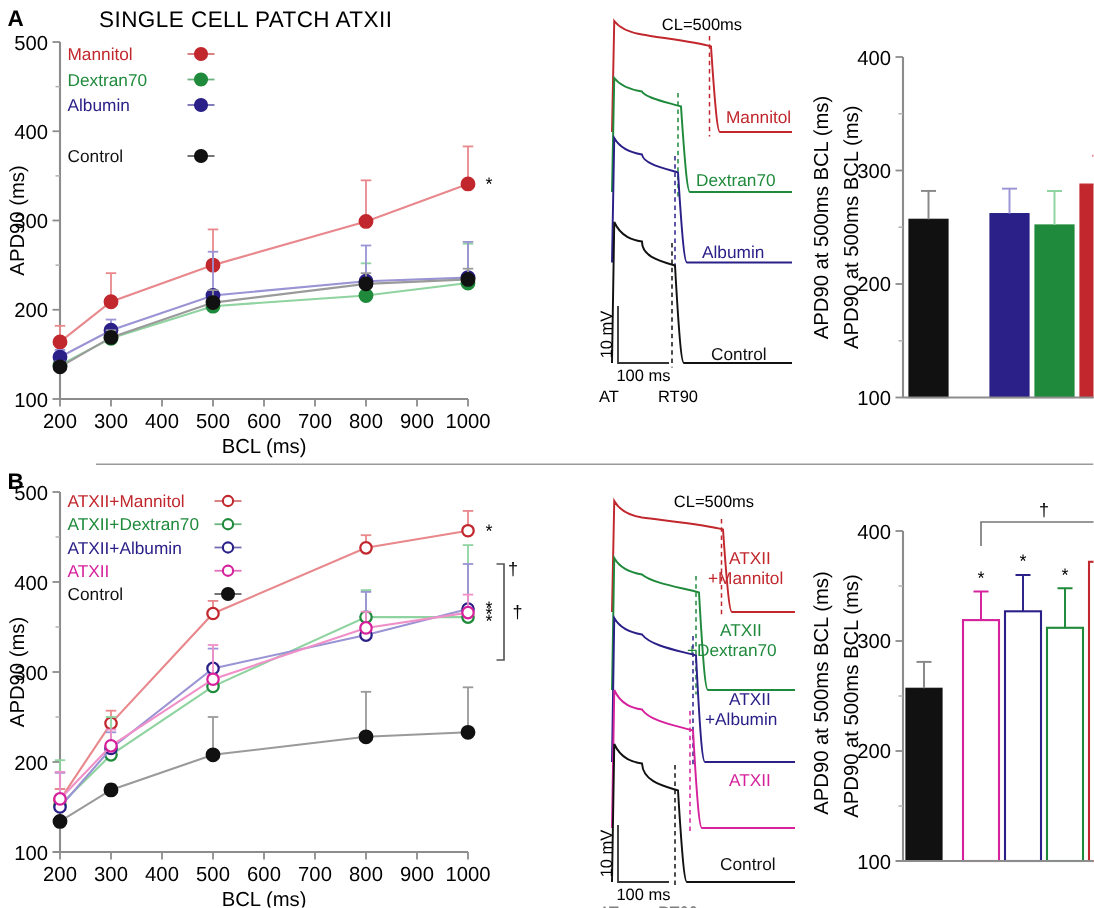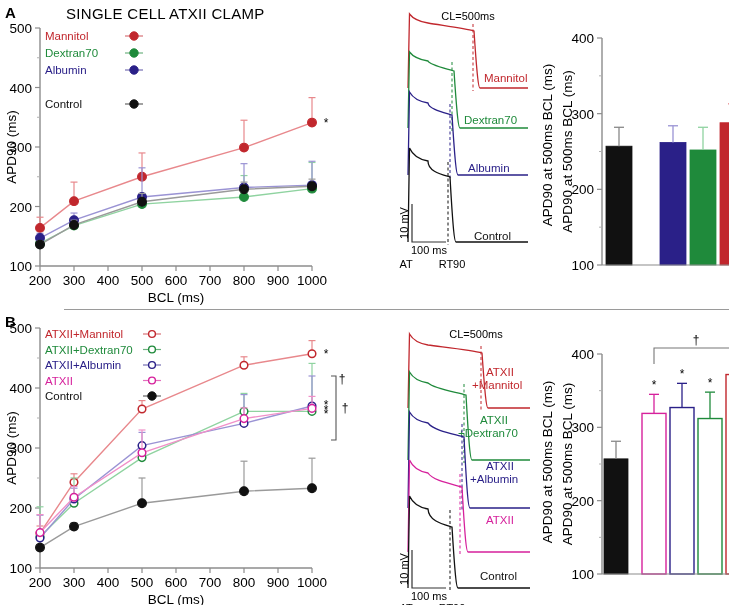--- a/index.html
+++ b/index.html
@@ -19,21 +19,21 @@
   .tracelbl{font-size:11.5px;font-family:"Liberation Sans",sans-serif;}
   .sig{font-size:12px;font-family:"Liberation Sans",sans-serif;fill:#000;}
   .smalltxt{font-size:11px;font-family:"Liberation Sans",sans-serif;fill:#000;}
 </style>
 </head>
 <body>
 
 <div class="fig">
 
   <div class="panel-letter" style="left:5px;top:4px;">A</div>
-  <div class="title" style="left:66px;top:5px;">SINGLE CELL ATXII CLAMP</div>
+  <div class="title" style="left:66px;top:5px;">SINGLE CELL PATCH ATXII</div>
 
   <svg id="svgA" style="position:absolute;left:0;top:18px;" width="380" height="285">
       <line x1="40" y1="10" x2="40" y2="248" class="axis-line"></line>
       <line x1="40" y1="248" x2="312" y2="248" class="axis-line"></line>
       <line x1="35" y1="248" x2="40" y2="248" class="tick"></line>
       <text x="32" y="253" class="ticklbl" text-anchor="end">100</text>
       <line x1="35" y1="188.5" x2="40" y2="188.5" class="tick"></line>
       <text x="32" y="193.5" class="ticklbl" text-anchor="end">200</text>
       <line x1="35" y1="129" x2="40" y2="129" class="tick"></line>
       <text x="32" y="134" class="ticklbl" text-anchor="end">300</text>

